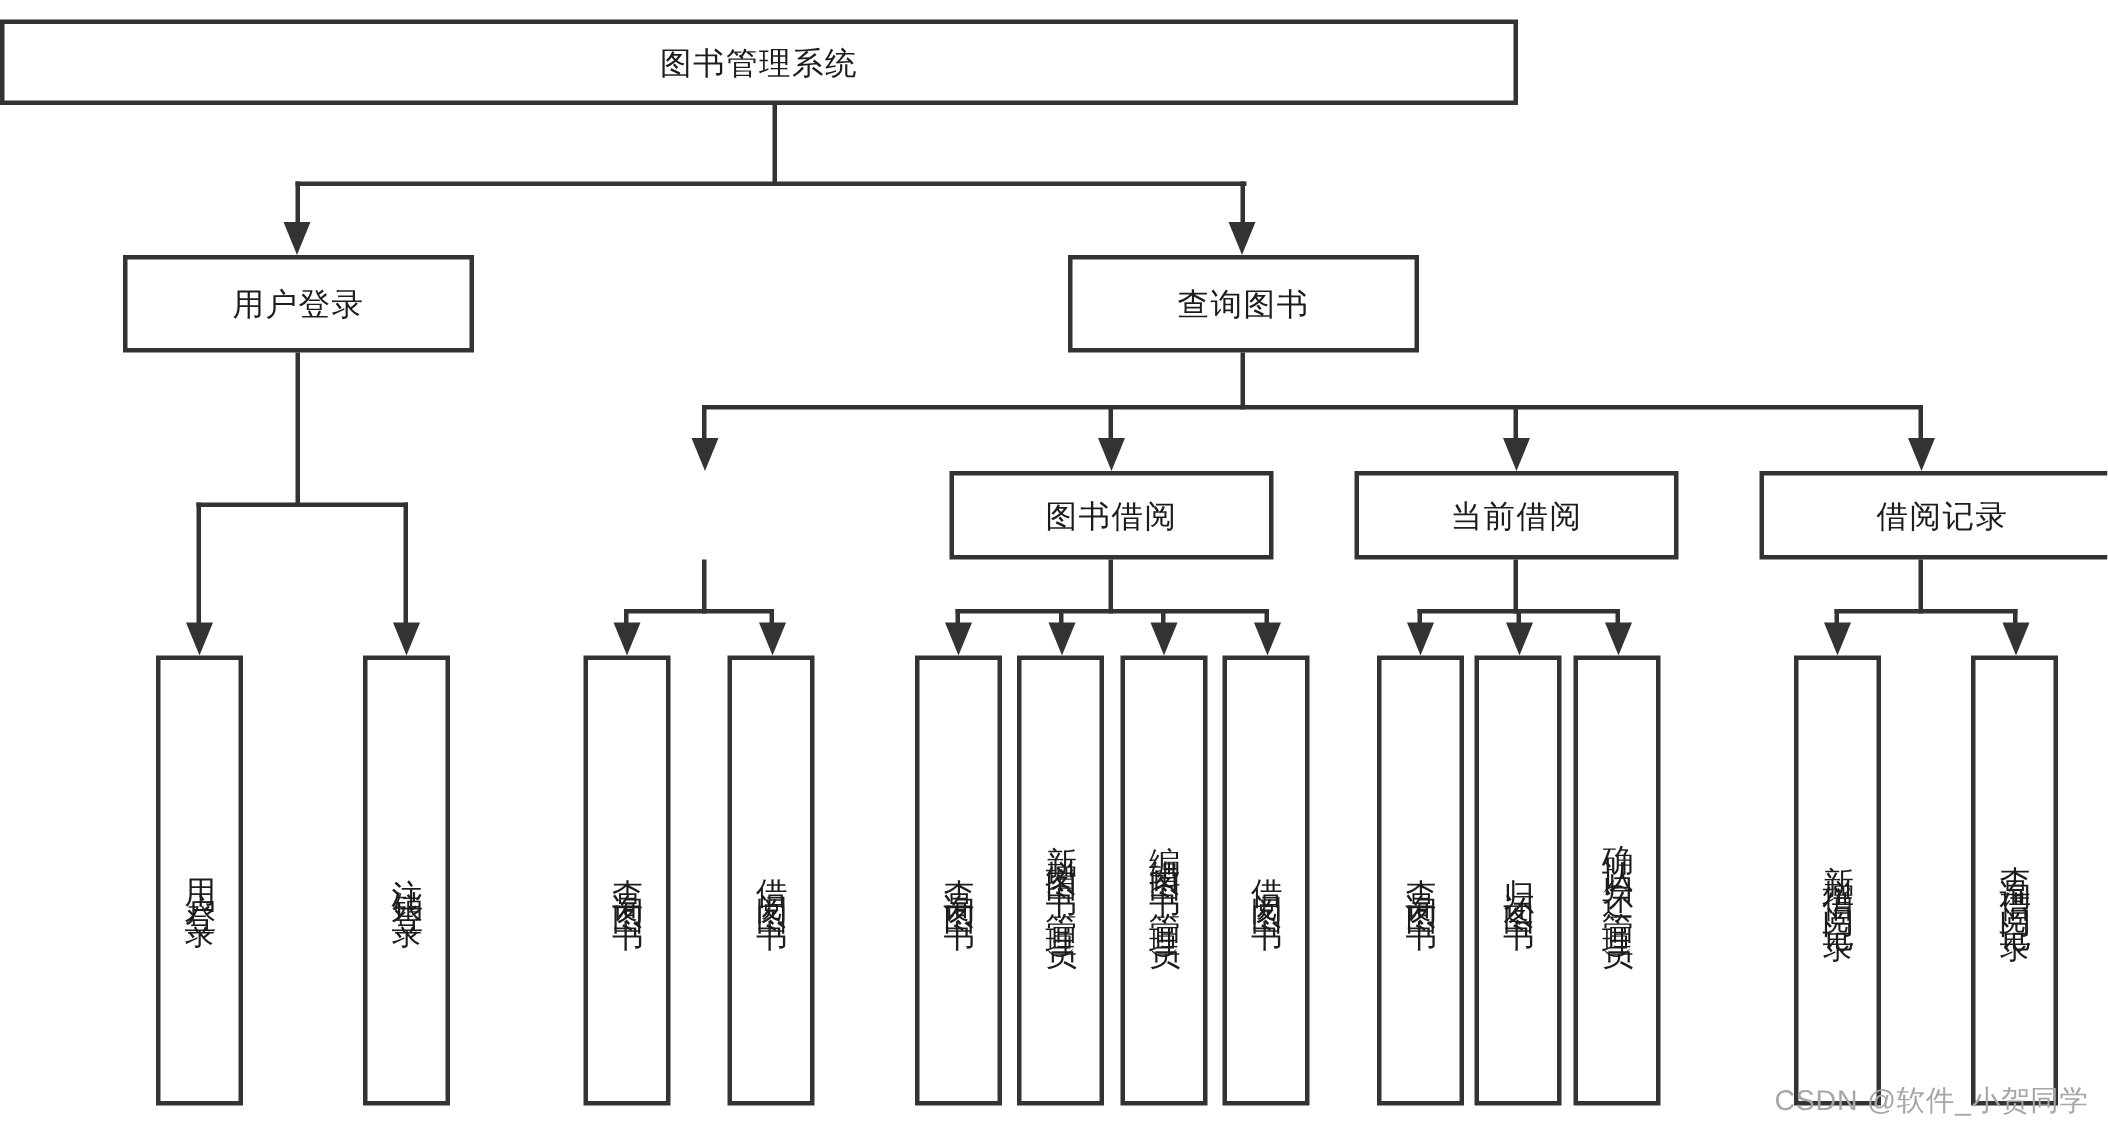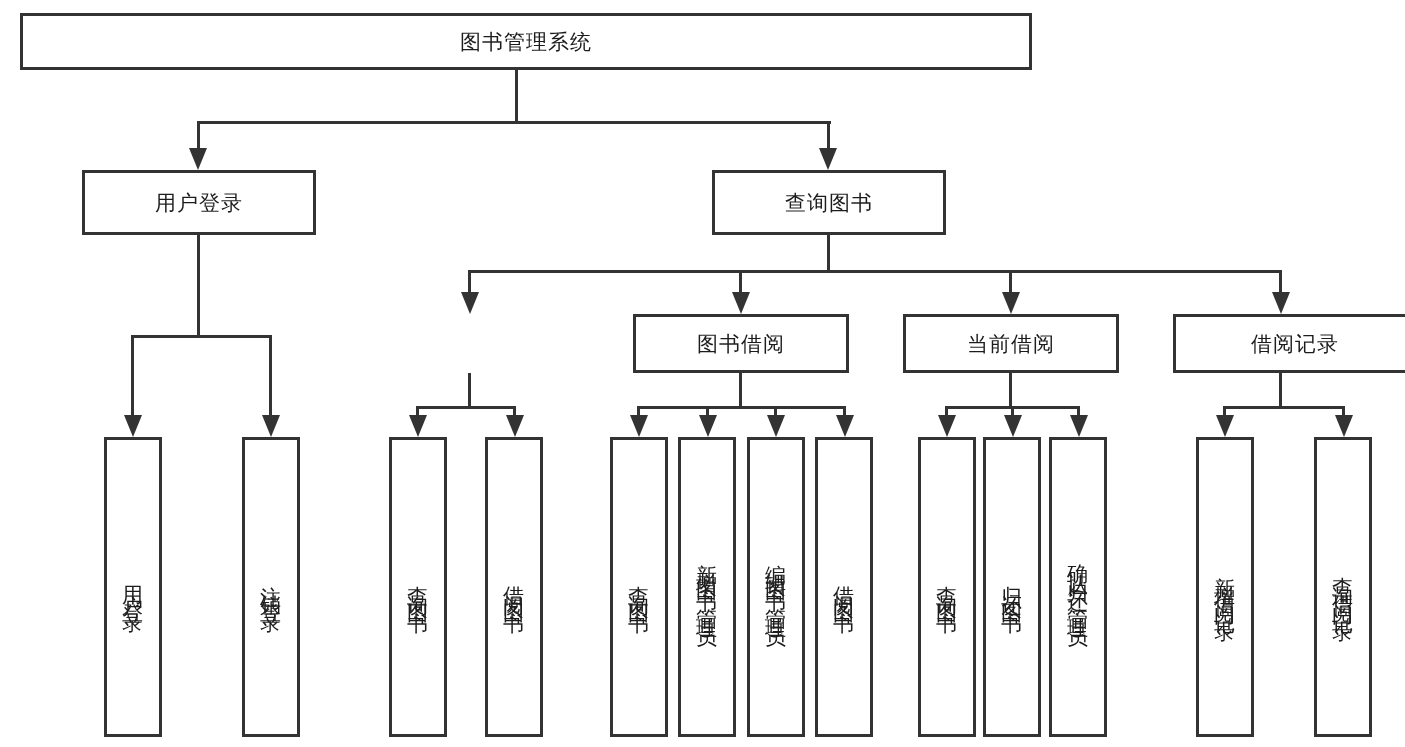--- a/index.html
+++ b/index.html
@@ -61,21 +61,21 @@
     color: #a6a6a6;
     letter-spacing: 0.5px;
     white-space: nowrap;
   }
 </style>
 </head>
 <body>
 
 <div id="canvas">
 
-  <div class="box" style="left:20px; top:13px; width:1012px; height:57px;text-align:center;">
+  <div class="box" style="left:0; top:13px; width:1012px; height:57px;text-align:center;">
     <span>图书管理系统</span>
   </div>
 
   <div class="vline" style="left:515px; top:70px; height:54px;"></div>
   <div class="hline" style="left:197px; top:121px; width:634px;"></div>
   <div class="vline" style="left:197px; top:121px; height:29px;"></div>
   <div class="arrow" style="left:189px; top:148px;"></div>
   <div class="vline" style="left:827px; top:121px; height:29px;"></div>
   <div class="arrow" style="left:819px; top:148px;"></div>
 
@@ -185,14 +185,15 @@
     <span class="vtext">确认归还（管理员）</span>
   </div>
 
   <div class="vbox" style="left:1196px;">
     <span class="vtext">新增借阅记录</span>
   </div>
   <div class="vbox" style="left:1314px;">
     <span class="vtext">查询借阅记录</span>
   </div>
 
+  <div class="watermark">CSDN @软件_小贺同学</div>
 
 </div>
 
 </body></html>

